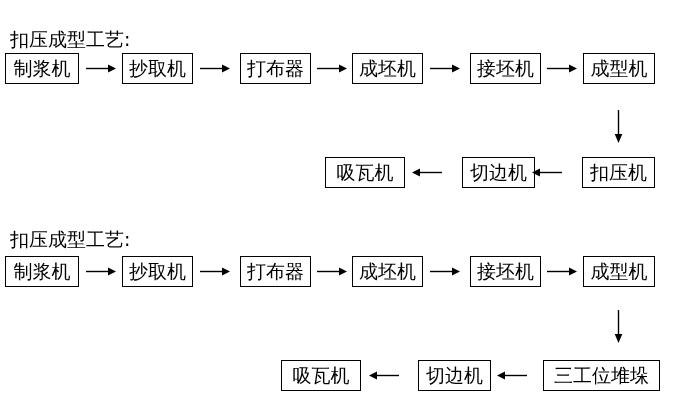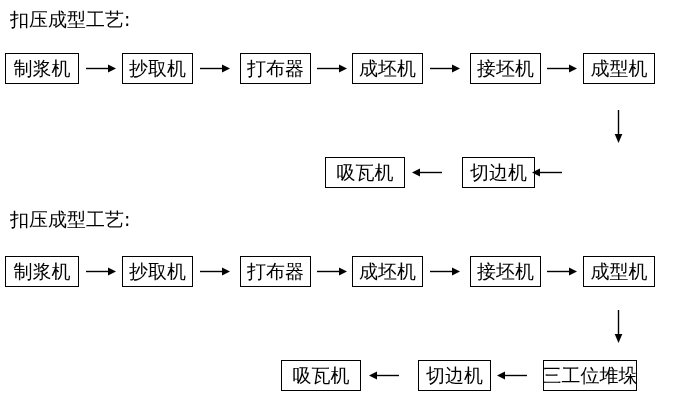--- a/index.html
+++ b/index.html
@@ -21,20 +21,21 @@
     width: 684px;
     height: 400px;
   }
   .section-title {
     position: absolute;
     font-size: 19px;
     line-height: 22px;
     letter-spacing: 0px;
     white-space: nowrap;
     color: #000000;
+    margin-top: 20px;
   }
   .node {
     position: absolute;
     box-sizing: border-box;
     border: 1px solid #000000;
     background: #ffffff;
     height: 31px;
     display: flex;
     align-items: center;
     justify-content: center;
@@ -103,20 +104,21 @@
 
   <div class="arrow-v" style="left:613px; top:110px; height:33px;">
     <svg width="11" height="33" viewBox="0 0 11 33">
       <line x1="5.5" y1="0" x2="5.5" y2="26" stroke="#000" stroke-width="1.4"></line>
       <polygon points="5.5,33 1.7,24 9.3,24" fill="#000"></polygon>
     </svg>
   </div>
 
   <div class="node" style="left:325px; top:157px; width:80px;">吸瓦机</div>
   <div class="node" style="left:462px; top:157px; width:73px;">切边机</div>
+  <div class="node" style="left:582px; top:157px; width:73px;">扣压机</div>
 
   <div class="arrow-h" style="left:412px; top:167px; width:30px;">
     <svg width="30" height="11" viewBox="0 0 30 11">
       <line x1="30" y1="5.5" x2="6" y2="5.5" stroke="#000" stroke-width="1.4"></line>
       <polygon points="0,5.5 8,1.6 8,9.4" fill="#000"></polygon>
     </svg>
   </div>
   <div class="arrow-h" style="left:532px; top:167px; width:30px;">
     <svg width="30" height="11" viewBox="0 0 30 11">
       <line x1="30" y1="5.5" x2="6" y2="5.5" stroke="#000" stroke-width="1.4"></line>
@@ -166,21 +168,21 @@
 
   <div class="arrow-v" style="left:613px; top:310px; height:33px;">
     <svg width="11" height="33" viewBox="0 0 11 33">
       <line x1="5.5" y1="0" x2="5.5" y2="26" stroke="#000" stroke-width="1.4"></line>
       <polygon points="5.5,33 1.7,24 9.3,24" fill="#000"></polygon>
     </svg>
   </div>
 
   <div class="node" style="left:281px; top:360px; width:80px;">吸瓦机</div>
   <div class="node" style="left:418px; top:360px; width:73px;">切边机</div>
-  <div class="node" style="left:543px; top:360px; width:94px;">三工位堆垛</div>
+  <div class="node" style="left:543px; top:360px; width:117px;">三工位堆垛</div>
 
   <div class="arrow-h" style="left:369px; top:370px; width:30px;">
     <svg width="30" height="11" viewBox="0 0 30 11">
       <line x1="30" y1="5.5" x2="6" y2="5.5" stroke="#000" stroke-width="1.4"></line>
       <polygon points="0,5.5 8,1.6 8,9.4" fill="#000"></polygon>
     </svg>
   </div>
   <div class="arrow-h" style="left:497px; top:370px; width:30px;">
     <svg width="30" height="11" viewBox="0 0 30 11">
       <line x1="30" y1="5.5" x2="6" y2="5.5" stroke="#000" stroke-width="1.4"></line>

